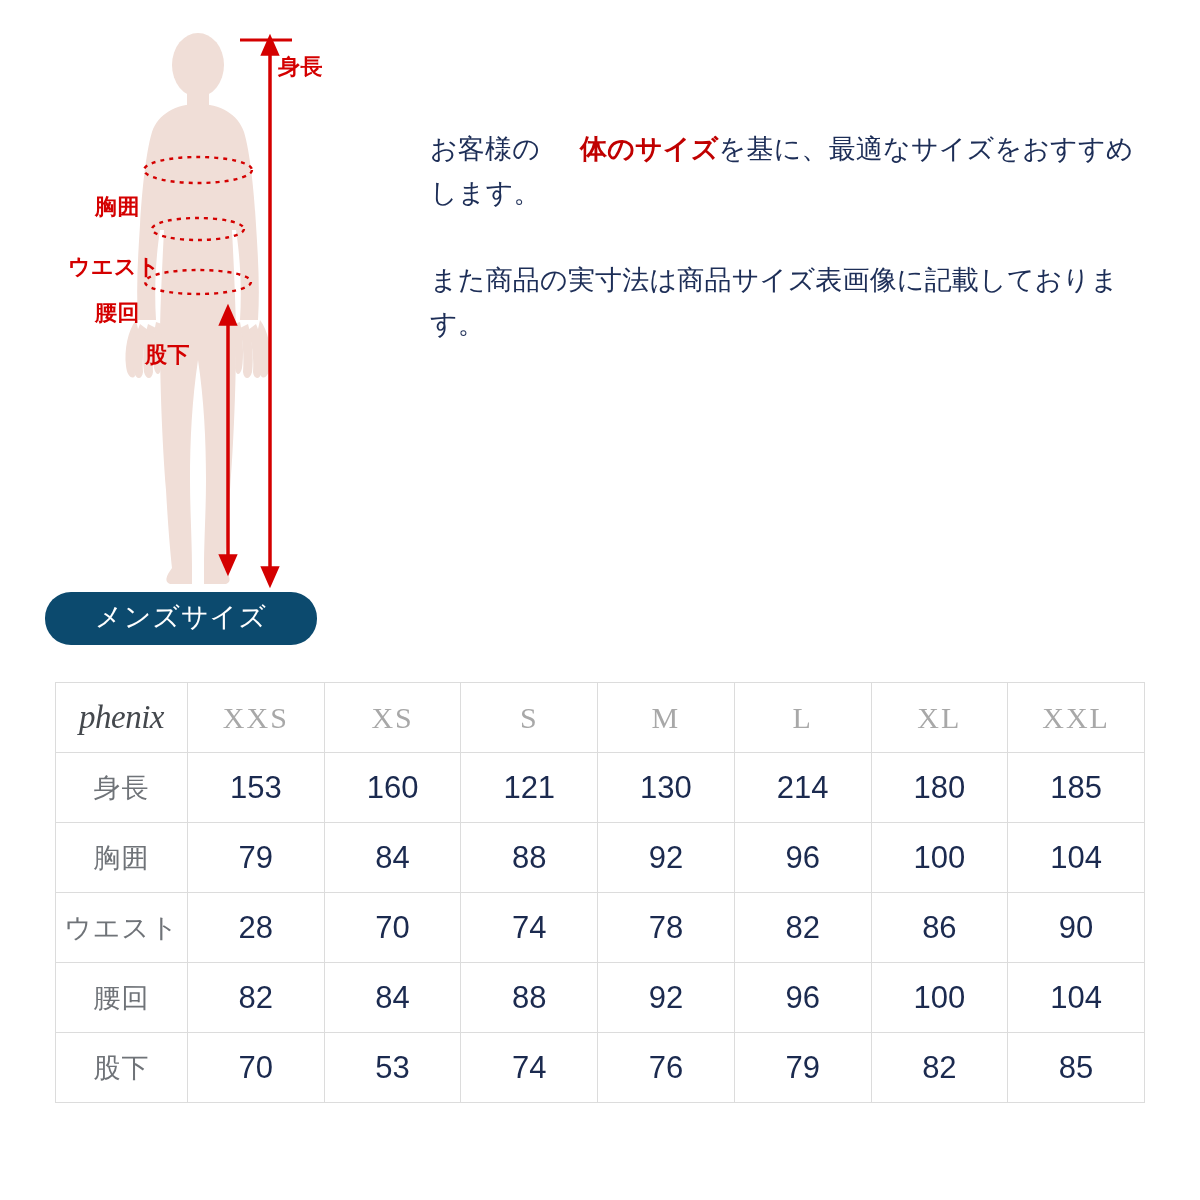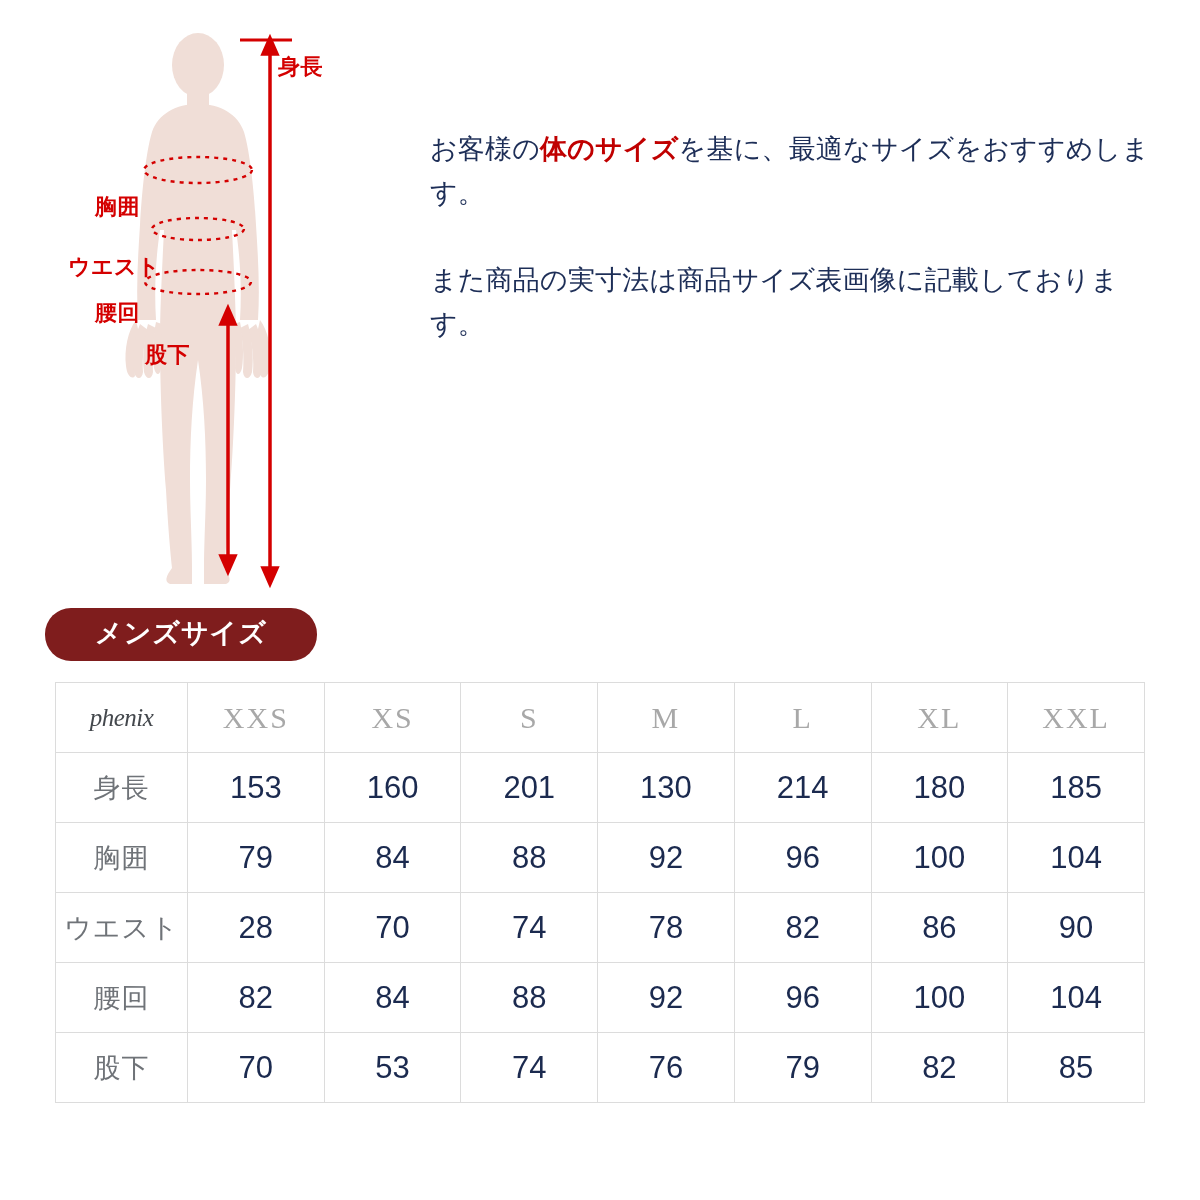--- a/index.html
+++ b/index.html
@@ -72,31 +72,32 @@
     margin-top: 38px;
     font-size: 27px;
     line-height: 1.62;
     color: #1d2e57;
     letter-spacing: 0.2px;
     max-width: 730px;
   }
   .desc .hl {
     color: #c00000;
     font-weight: bold;
+    margin-left: 40px;
   }
 
   
   .mens-pill {
     position: absolute;
     left: 45px;
-    top: 608px;
-    background: #7f1d1d;
+    top: 592px;
+    background: #0c4a6e;
     color: #ffffff;
     font-size: 27px;
-    font-weight: bold;
+    font-weight: normal;
     padding: 12px 50px 14px 50px;
     border-radius: 26px;
     letter-spacing: 1px;
     line-height: 1;
   }
 
   
   .table-wrap {
     position: absolute;
     left: 55px;
@@ -113,21 +114,21 @@
     height: 67px;
     text-align: center;
     vertical-align: middle;
     font-weight: normal;
   }
   table.size-table col.rowhead { width: 132px; }
   .brand-cell {
     font-family: "Liberation Serif", serif;
     font-style: italic;
     font-weight: bold;
-    font-size: 25px;
+    font-size: 33px;
     color: #44484d;
     letter-spacing: -0.5px;
   }
   .col-head {
     font-size: 30px;
     color: #a8a8a8;
     letter-spacing: 2px;
     font-family: Liberation Serif, serif;
   }
   .row-head {
@@ -253,21 +254,21 @@
         <th class="col-head">L</th>
         <th class="col-head">XL</th>
         <th class="col-head">XXL</th>
       </tr>
     </thead>
     <tbody>
       <tr>
         <td class="row-head">身長</td>
         <td class="cellval">153</td>
         <td class="cellval">160</td>
-        <td class="cellval">201</td>
+        <td class="cellval">121</td>
         <td class="cellval">130</td>
         <td class="cellval">214</td>
         <td class="cellval">180</td>
         <td class="cellval">185</td>
       </tr>
       <tr>
         <td class="row-head">胸囲</td>
         <td class="cellval">79</td>
         <td class="cellval">84</td>
         <td class="cellval">88</td>

